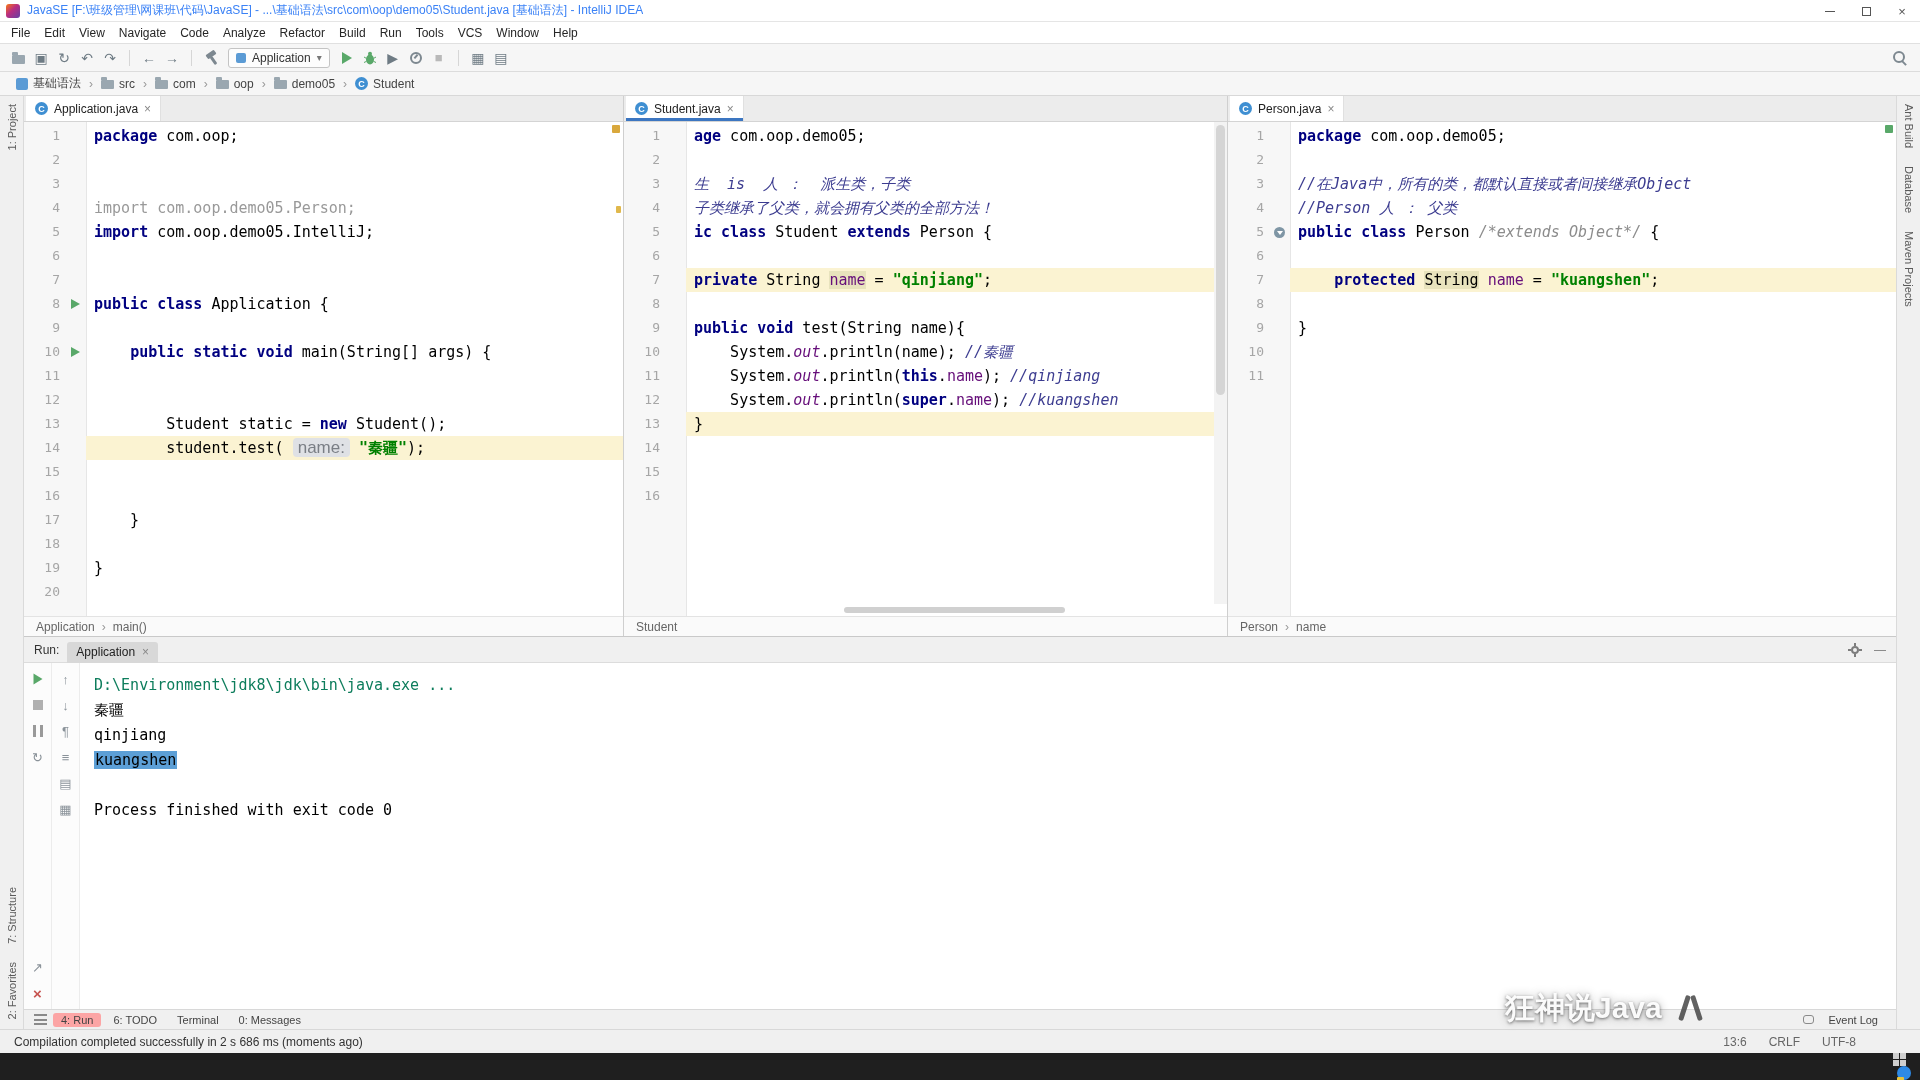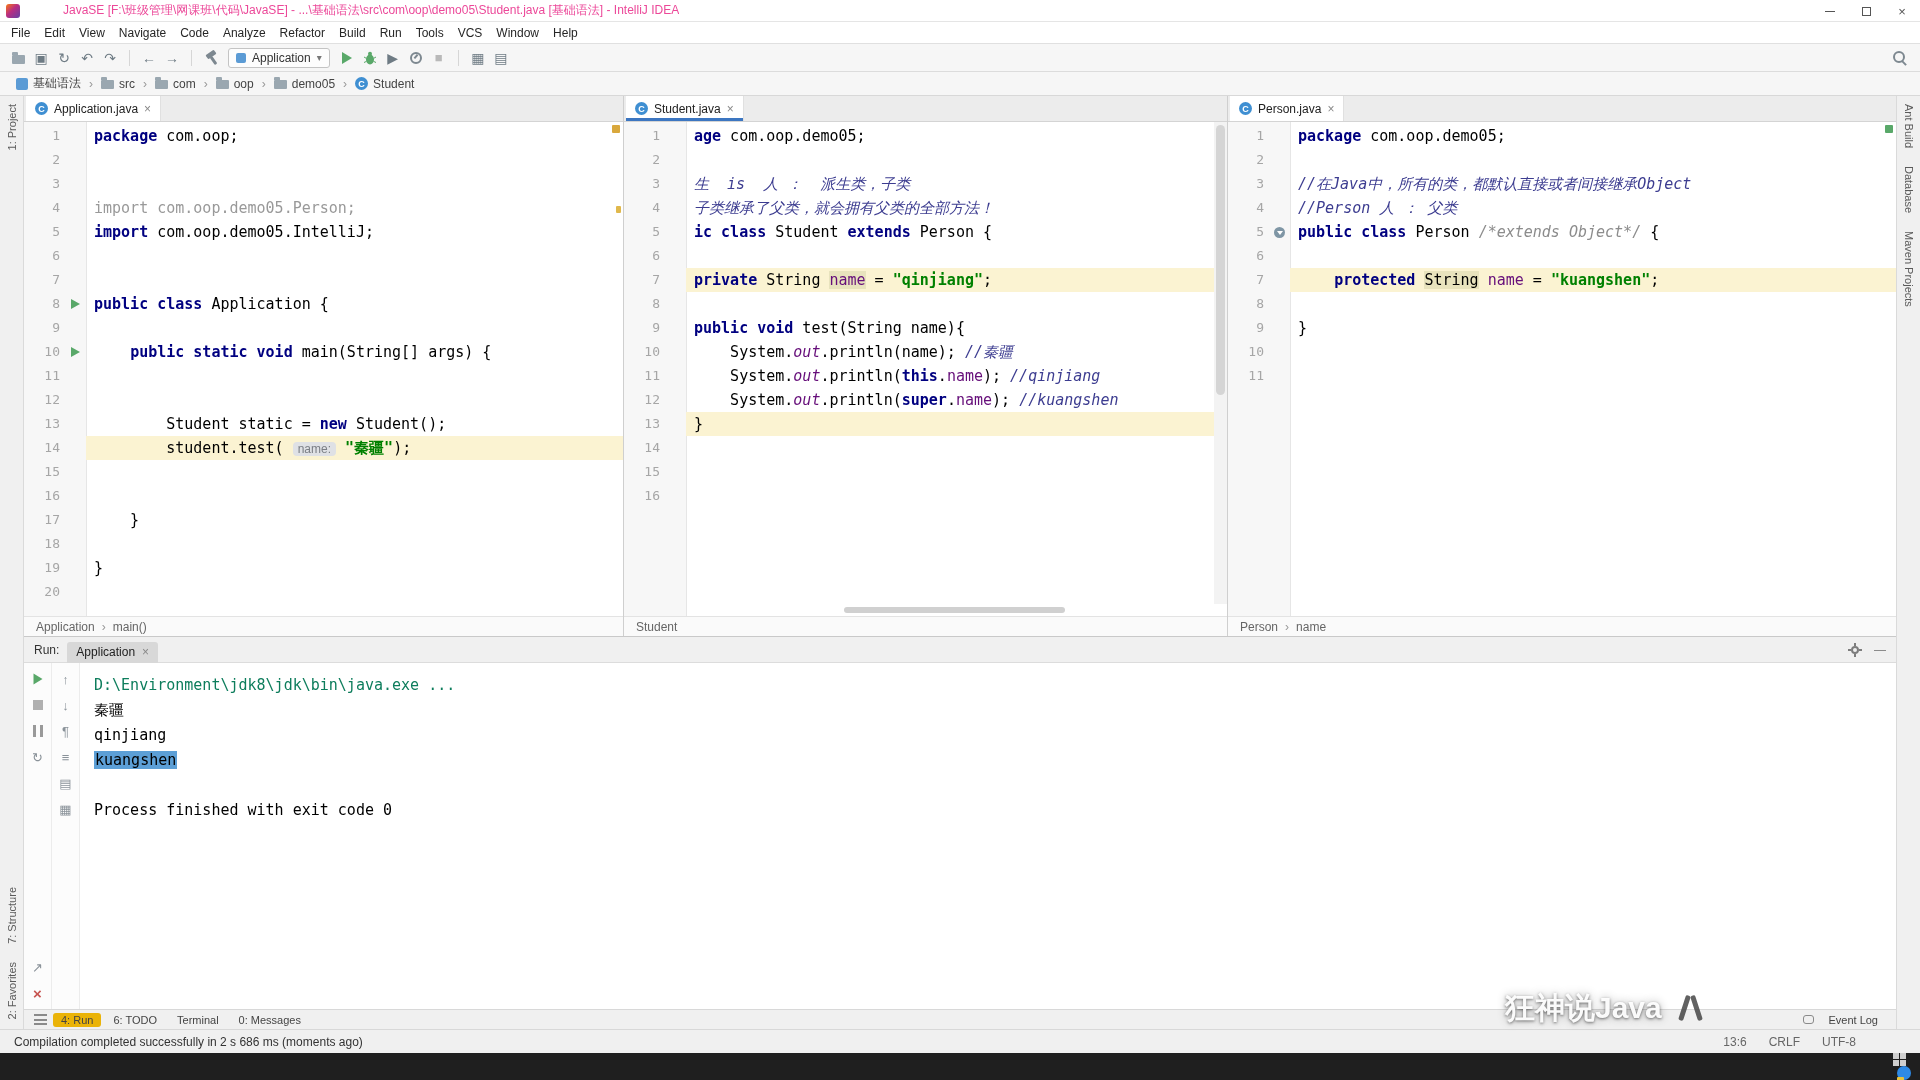--- a/index.html
+++ b/index.html
@@ -2,21 +2,21 @@
 <html><head>
 <meta charset="utf-8">
 <style>
 *{margin:0;padding:0;box-sizing:border-box;}
 html,body{width:1920px;height:1080px;overflow:hidden;font-family:"Liberation Sans",sans-serif;background:#f2f2f2;color:#262626;}
 .app{position:relative;width:1920px;height:1080px;}
 
 
 .titlebar{height:22px;background:#fff;border-bottom:1px solid #e5e5e5;display:flex;align-items:center;padding-left:6px;font-size:12px;position:relative;}
 .app-logo{width:14px;height:14px;border-radius:3px;background:linear-gradient(135deg,#f97a12,#b92d82 45%,#6441a4);margin-right:7px;flex:none;}
-.title-text{color:#ec4899;white-space:nowrap;overflow:hidden;margin-left:36px;}
+.title-text{color:#3b82f6;white-space:nowrap;overflow:hidden;}
 .win-controls{position:absolute;right:0;top:0;height:22px;display:flex;}
 .win-btn{width:36px;height:22px;display:flex;align-items:center;justify-content:center;color:#444;}
 .wc-min{width:10px;height:1px;background:#555;display:block;}
 .wc-max{width:9px;height:9px;border:1px solid #555;display:block;}
 .wc-close{font-size:13px;line-height:1;color:#555;}
 
 
 .menubar{height:22px;background:#fff;border-bottom:1px solid #e0e0e0;display:flex;align-items:center;font-size:12px;padding-left:4px;}
 .menu-item{padding:2px 7px;cursor:default;}
 
@@ -86,21 +86,21 @@
 .tk-k{color:#000080;font-weight:bold;}
 .tk-p{color:#000;}
 .tk-s{color:#008000;font-weight:bold;}
 .tk-c{color:#3c3c90;font-style:italic;}
 .tk-bc{color:#8c8c8c;font-style:italic;}
 .tk-g{color:#999;}
 .tk-f{color:#660e7a;}
 .tk-fi{color:#660e7a;font-style:italic;}
 .tk-fh{color:#660e7a;background:#e8e3bd;}
 .tk-idh{background:#e8e3bd;}
-.tk-hint{background:#dfe1e5;color:#7a7e85;border-radius:4px;padding:0 5px;font-size:12px;font-family:"Liberation Sans",sans-serif;}
+.tk-hint{background:#dfe1e5;color:#7a7e85;border-radius:4px;padding:0 5px;font-size:17px;font-family:"Liberation Sans",sans-serif;}
 .pane-crumbs{height:20px;border-top:1px solid #e3e3e3;background:#fafafa;font-size:12px;color:#777;display:flex;align-items:center;padding-left:12px;gap:6px;flex:none;}
 .pcrumb{color:#666;}
 .indicator{position:absolute;width:8px;height:8px;right:3px;top:3px;border-radius:1px;}
 .stripe-mark{position:absolute;right:2px;width:5px;height:7px;background:#e0b84c;border-radius:1px;}
 .vscroll{position:absolute;top:0;right:0;width:13px;bottom:12px;background:#f3f3f3;}
 .vthumb{position:absolute;left:2px;right:2px;top:3px;height:56%;background:#d5d5d5;border-radius:6px;}
 .hscroll{position:absolute;left:62px;right:14px;bottom:1px;height:10px;}
 .hthumb{position:absolute;left:30%;width:42%;top:2px;height:6px;background:#d0d0d0;border-radius:4px;}
 
 
@@ -125,21 +125,21 @@
 .console{flex:1;padding:10px 0 0 14px;font-family:"DejaVu Sans Mono",monospace;font-size:15px;line-height:25px;color:#000;}
 .console-line{white-space:pre;}
 .cl-cmd{color:#0d7d5c;}
 .sel{background:#5c9fd6;color:#000;padding:0 1px;}
 
 
 .twbar{height:20px;background:#f0f0f0;border-top:1px solid #d8d8d8;display:flex;align-items:center;font-size:11px;color:#444;padding:0 10px;gap:6px;flex:none;}
 .tw-switch{width:13px;height:11px;border-top:2px solid #8a8a8a;border-bottom:2px solid #8a8a8a;background:linear-gradient(#8a8a8a,#8a8a8a) 0 50%/100% 2px no-repeat;display:block;}
 .tw-items{display:flex;gap:4px;align-items:center;}
 .tw-item{padding:1px 8px;border-radius:3px;display:flex;gap:4px;align-items:center;}
-.tw-item.active{background:#eab308;}
+.tw-item.active{background:#fca5a5;}
 .tw-right{margin-left:auto;display:flex;align-items:center;gap:6px;}
 .balloon{width:11px;height:9px;border:1.5px solid #8a8a8a;border-radius:3px;position:relative;display:block;}
 
 
 .statusbar{height:24px;background:#f0f0f0;border-top:1px solid #d8d8d8;display:flex;align-items:center;font-size:12px;color:#333;padding:0 14px;}
 .sb-right{margin-left:auto;display:flex;gap:22px;color:#666;padding-right:50px;}
 
 
 .taskbar{height:27px;background:#1f1f1f;display:flex;align-items:flex-end;color:#ddd;font-size:11px;flex-direction:column;}
 .tb-start{width:42px;display:flex;align-items:center;justify-content:center;flex:none;}

